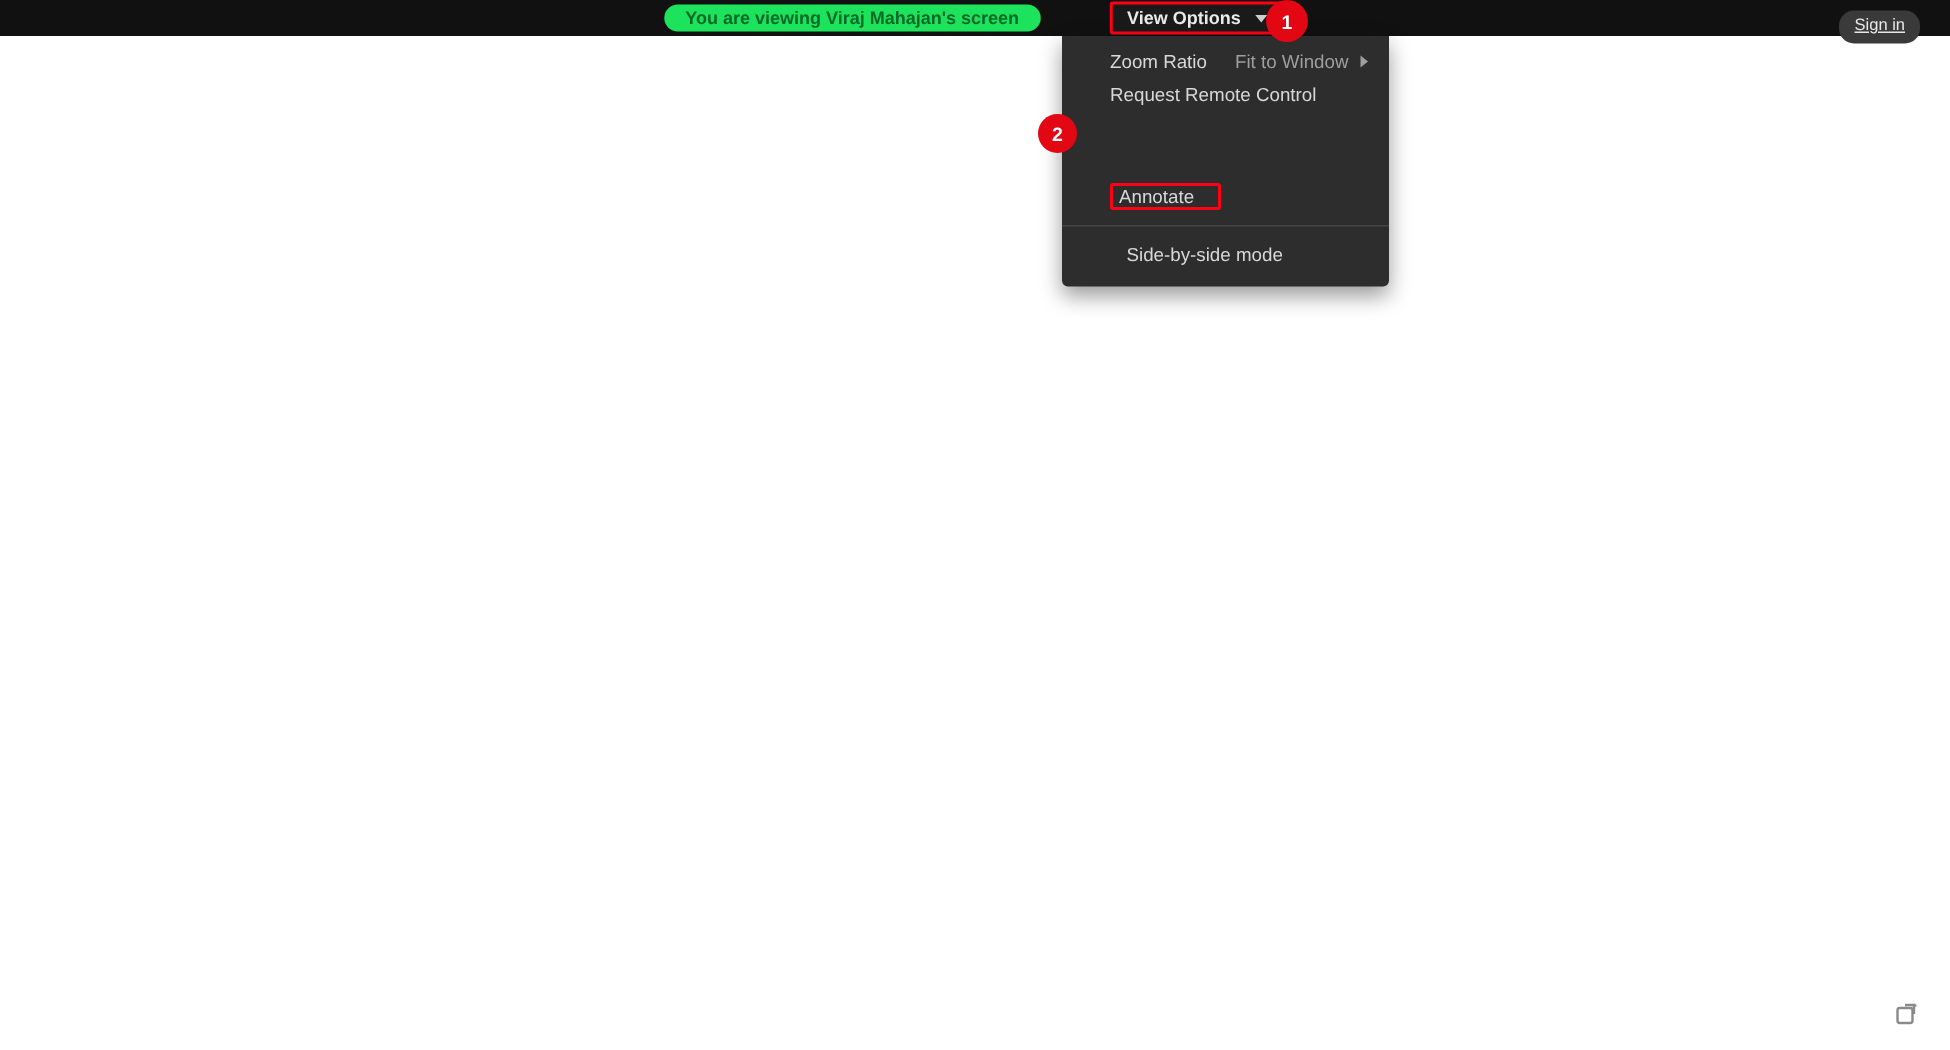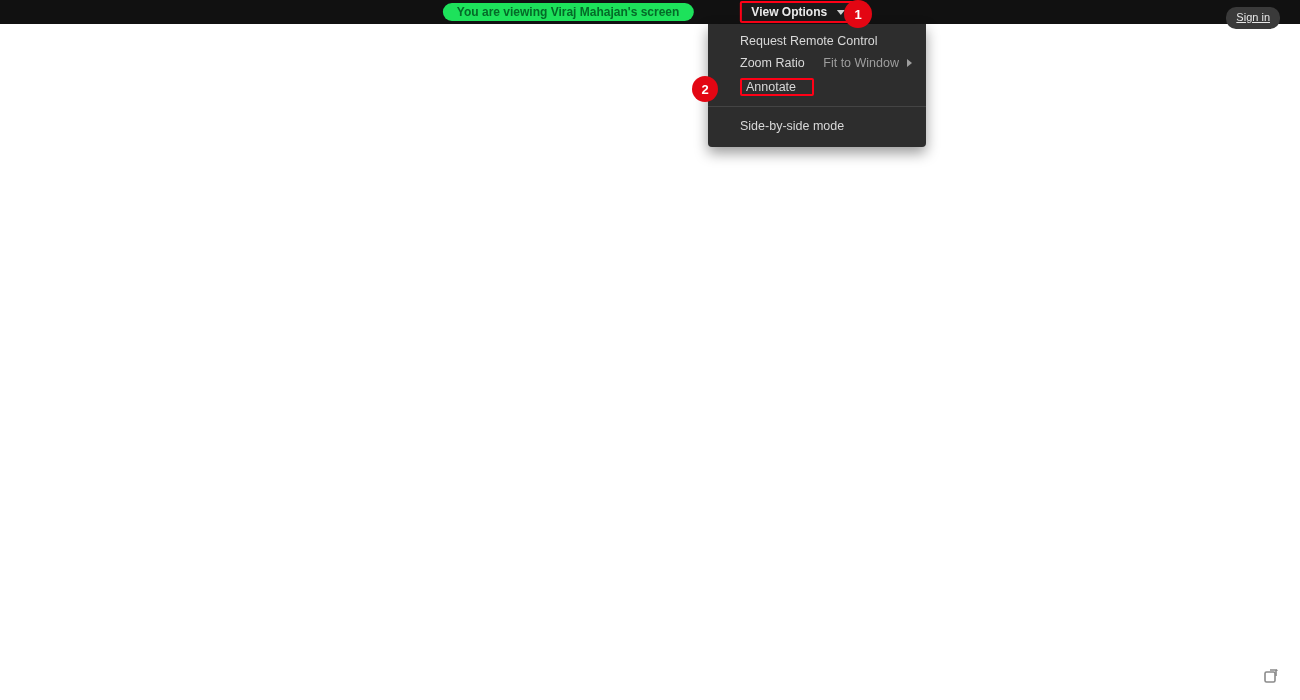--- a/index.html
+++ b/index.html
@@ -105,34 +105,35 @@
   .chev-right {
     display: inline-block;
     width: 0;
     height: 0;
     border-top: 4px solid transparent;
     border-bottom: 4px solid transparent;
     border-left: 5px solid #9e9e9e;
   }
   .dropdown .item.annotate {
     padding-left: 32px;
+    margin-top: 44px;
   }
   .annotate-box {
     border: 2px solid #ff0016;
     display: inline-block;
     padding: 0 16px 0 4px;
     border-radius: 2px;
   }
   .divider {
     height: 1px;
     background: #444444;
     margin: 6px 0 0 0;
   }
   .dropdown .section-pad {
-    padding: 8px 0 10px 0;
+    padding: 8px 0 10px 11px;
   }
 
   
   .badge {
     position: absolute;
     width: 26px;
     height: 26px;
     border-radius: 50%;
     background: #e30613;
     color: #ffffff;
@@ -163,28 +164,28 @@
     <div class="view-options-btn">
       <span>View Options</span>
       <span class="chev-down"></span>
     </div>
   </div>
   <div class="sign-in">Sign in</div>
 </div>
 
 <div class="dropdown">
   <div class="item">
-    <span>Request Remote Control</span>
-  </div>
-  <div class="item">
     <span>Zoom Ratio</span>
     <span class="right">
       <span>Fit to Window</span>
       <span class="chev-right"></span>
     </span>
+  </div>
+  <div class="item">
+    <span>Request Remote Control</span>
   </div>
   <div class="item annotate">
     <span class="annotate-box">
       <span>Annotate</span>
     </span>
   </div>
   <div class="divider"></div>
   <div class="section-pad">
     <div class="item">
       <span>Side-by-side mode</span>

